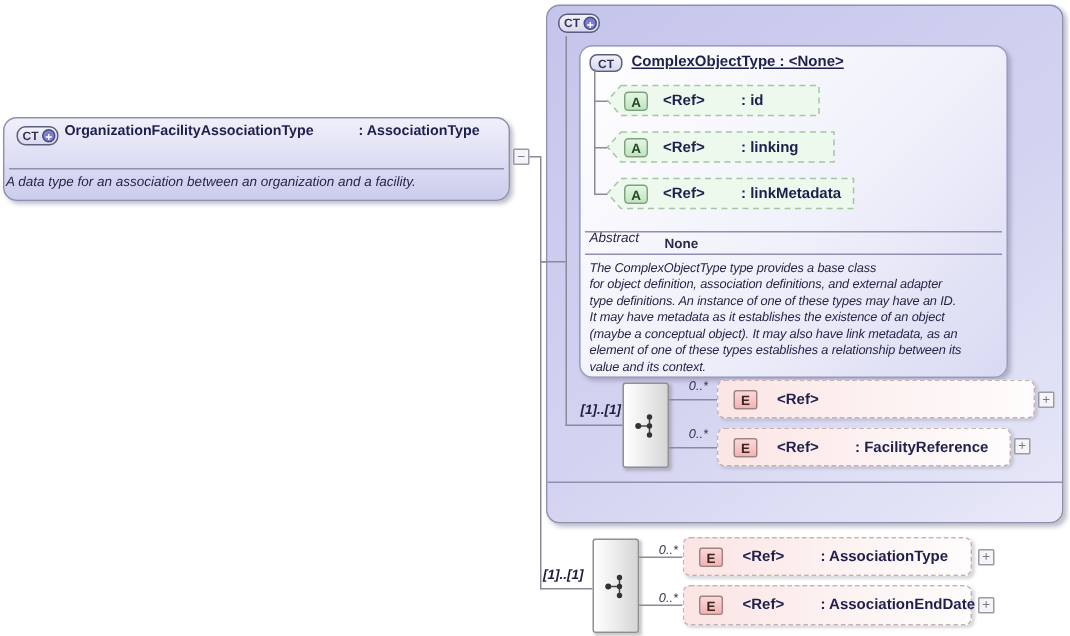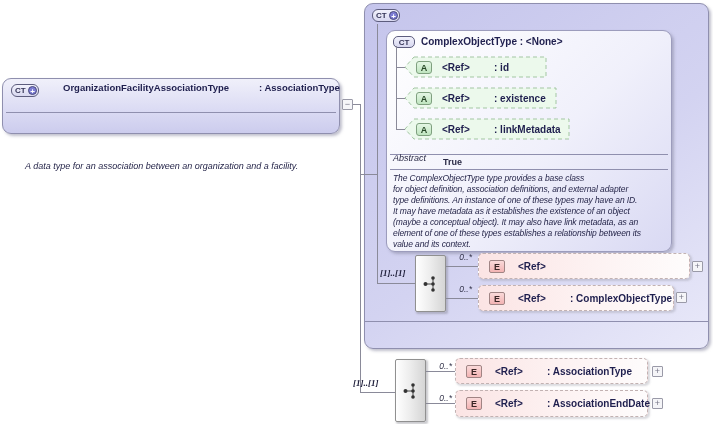--- a/index.html
+++ b/index.html
@@ -66,21 +66,21 @@
   .attr .row-ref{margin-left:10px;z-index:1;}
   .attr .row-name{z-index:1;}
   
   .seqbox{
     position:absolute;border:1px solid #909090;border-radius:2px;
     background:linear-gradient(90deg,#ffffff 0%,#ececec 50%,#d5d5d5 100%);
     box-shadow:1.5px 1.5px 2px rgba(120,120,130,.4);box-sizing:border-box;
   }
   .seqbox svg{position:absolute;}
   
-  .occ{position:absolute;font-size:9px;font-weight:bold;font-style:italic;color:#20203c;text-align:left;white-space:nowrap;font-family:Liberation Serif, serif;}
+  .occ{position:absolute;font-size:9px;font-weight:bold;font-style:italic;color:#20203c;text-align:right;white-space:nowrap;}
   .card{position:absolute;font-size:8.5px;font-style:italic;color:#33334a;text-align:right;white-space:nowrap;}
   
   .toggle{
     position:absolute;width:11px;height:11px;border:1px solid #9a9aa8;background:#f5f5f8;
     font-size:9px;line-height:9px;text-align:center;color:#777788;box-sizing:border-box;
     border-radius:1px;cursor:pointer;
   }
   .abstract-label{position:absolute;font-size:9px;font-style:italic;color:#2a2a46;}
   .abstract-value{position:absolute;font-size:9px;font-weight:bold;color:#2a2a46;}
   .title-wrap-name{display:inline-block;width:196px;word-break:break-all;vertical-align:top;}
@@ -97,43 +97,43 @@
   <div class="hline" style="left:360px;top:174px;width:17px;"></div>
   <div class="vline" style="left:377px;top:24px;height:260px;"></div>
   <div class="hline" style="left:377px;top:283px;width:38px;"></div>
   <div class="hline" style="left:360px;top:392px;width:35px;"></div>
 
   <div class="box box-left" style="left:2px;top:78px;width:338px;height:56px;">
     <div class="badge-ctplus" style="left:8px;top:5px;">
       <span class="ct-label">CT</span>
       <span class="plus-circle">+</span>
     </div>
-    <div class="title" style="left:40px;top:3px;white-space:normal;width:300px;margin-left:20px;"><span class="title-wrap-name" style="font-size:9.5px;">OrganizationFacilityAssociationType</span><span class="title-wrap-base" style="font-size:9.5px;"> : AssociationType</span></div>
+    <div class="title" style="left:40px;top:3px;white-space:normal;width:300px;"><span class="title-wrap-name" style="font-size:9.5px;">OrganizationFacilityAssociationType</span><span class="title-wrap-base" style="font-size:9.5px;"> : AssociationType</span></div>
     <div class="sep" style="top:33px;"></div>
-    <div class="desc" style="left:22px;top:37px;width:326px;margin-top:45px;">A data type for an association between an organization and a facility.</div>
+    <div class="desc" style="left:1px;top:37px;width:326px;">A data type for an association between an organization and a facility.</div>
   </div>
   <div class="toggle" style="left:342px;top:99px;">−</div>
 
   <div class="box box-assoc" style="left:364px;top:3px;width:345px;height:346px;"></div>
 
   <div class="hline" style="left:360px;top:174px;width:17px;"></div>
   <div class="vline" style="left:377px;top:24px;height:260px;"></div>
   <div class="hline" style="left:377px;top:283px;width:38px;"></div>
 
   <div class="badge-ctplus" style="left:372px;top:9px;">
     <span class="ct-label">CT</span>
     <span class="plus-circle">+</span>
   </div>
 
   <div class="box box-inner" style="left:386px;top:30px;width:286px;height:222px;">
     <div class="badge-ct" style="left:6px;top:5px;">CT</div>
-    <div class="title" style="left:34px;top:5px;">ComplexObjectType : &lt;None&gt;</div>
+    <div class="title" style="left:34px;top:5px;text-decoration:underline;">ComplexObjectType : &lt;None&gt;</div>
     <div class="sep" style="top:123px;"></div>
     <div class="abstract-label" style="left:6px;top:122px;">Abstract</div>
-    <div class="abstract-value" style="left:56px;top:126px;">True</div>
+    <div class="abstract-value" style="left:56px;top:126px;">None</div>
     <div class="sep" style="top:138px;"></div>
     <div class="desc desc-tight" style="left:6px;top:142px;width:276px;">The ComplexObjectType type provides a base class
 for object definition, association definitions, and external adapter
 type definitions. An instance of one of these types may have an ID.
 It may have metadata as it establishes the existence of an object
 (maybe a conceptual object). It may also have link metadata, as an
 element of one of these types establishes a relationship between its
 value and its context.</div>
   </div>
 
@@ -149,21 +149,21 @@
     <span class="badge-a">A</span>
     <span class="row-ref">&lt;Ref&gt;</span>
     <span class="row-name">: id</span>
   </div>
   <div class="attr" style="left:404px;top:87px;width:154px;">
     <svg width="154" height="22">
       <polygon points="10,1 152,1 152,21 10,21 1,11" fill="#ecf9ec" stroke="#a3c6a3" stroke-dasharray="4 3"></polygon>
     </svg>
     <span class="badge-a">A</span>
     <span class="row-ref">&lt;Ref&gt;</span>
-    <span class="row-name">: existence</span>
+    <span class="row-name">: linking</span>
   </div>
   <div class="attr" style="left:404px;top:118px;width:167px;">
     <svg width="167" height="22">
       <polygon points="10,1 165,1 165,21 10,21 1,11" fill="#ecf9ec" stroke="#a3c6a3" stroke-dasharray="4 3"></polygon>
     </svg>
     <span class="badge-a">A</span>
     <span class="row-ref">&lt;Ref&gt;</span>
     <span class="row-name">: linkMetadata</span>
   </div>
 
@@ -185,21 +185,21 @@
 
   <div class="elem" style="left:478px;top:253px;width:212px;height:26px;">
     <span class="badge-e">E</span>
     <span class="row-ref">&lt;Ref&gt;</span>
   </div>
   <div class="toggle" style="left:692px;top:261px;">+</div>
 
   <div class="elem" style="left:478px;top:285px;width:196px;height:26px;">
     <span class="badge-e">E</span>
     <span class="row-ref">&lt;Ref&gt;</span>
-    <span class="row-name">: ComplexObjectType</span>
+    <span class="row-name">: FacilityReference</span>
   </div>
   <div class="toggle" style="left:676px;top:292px;">+</div>
 
   <div class="sep" style="left:365px;top:321px;width:343px;position:absolute;"></div>
 
   <div class="occ" style="left:353px;top:378px;width:36px;">[1]..[1]</div>
   <div class="seqbox" style="left:395px;top:359px;width:31px;height:63px;">
     <svg width="20" height="20" style="left:5px;top:21px;">
       <line x1="5" y1="10" x2="12" y2="10" stroke="#444444" stroke-width="1"></line>
       <line x1="12" y1="4" x2="12" y2="16" stroke="#444444" stroke-width="1"></line>

